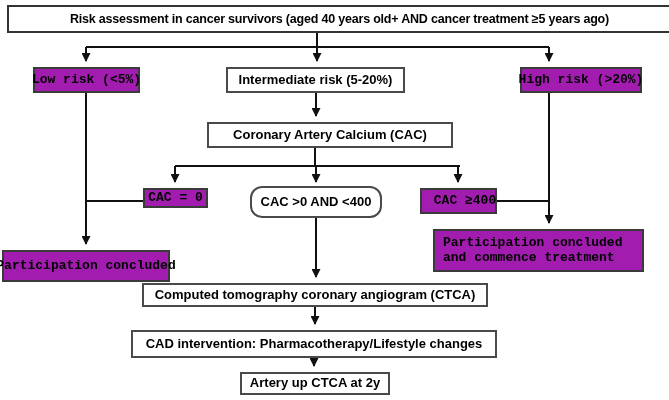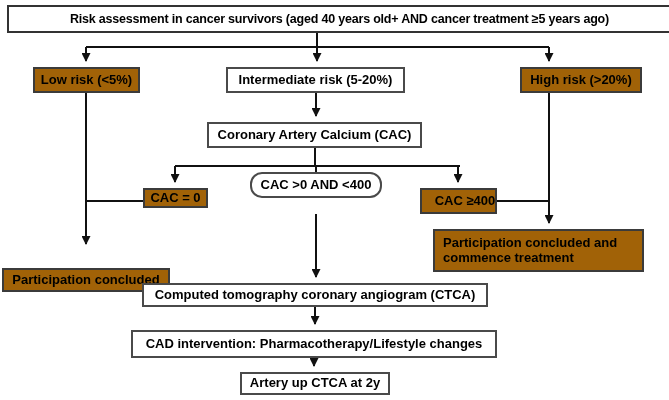--- a/index.html
+++ b/index.html
@@ -21,36 +21,37 @@
     font-size:13px;
     line-height:1.15;
     display:flex;
     align-items:center;
     justify-content:center;
     text-align:center;
     white-space:nowrap;
     z-index:2;
   }
   .node.shaded{
-    background:#a16207;
+    background:#a21caf;
     border-color:#3b3b3b;
+    font-family:Liberation Mono, monospace;
   }
   .node.root{
     left:7px;top:5px;width:665px;height:28px;
     font-size:12.5px;letter-spacing:-0.2px;
     border-color:#333;
   }
   .node.low{left:33px;top:67px;width:107px;height:26px;}
   .node.inter{left:226px;top:67px;width:179px;height:26px;}
   .node.high{left:488px;top:67px;width:122px;height:26px;margin-left:32px;}
-  .node.cac{left:207px;top:122px;width:215px;height:26px;}
+  .node.cac{left:207px;top:122px;width:246px;height:26px;}
   .node.cac0{left:143px;top:188px;width:65px;height:20px;}
-  .node.cacmid{left:250px;top:172px;width:132px;height:26px;border-radius:12px;}
+  .node.cacmid{left:250px;top:186px;width:132px;height:32px;border-radius:12px;}
   .node.cachigh{left:420px;top:188px;width:77px;height:26px;padding-left:13px;}
-  .node.partl{left:2px;top:268px;width:168px;height:24px;}
+  .node.partl{left:2px;top:250px;width:168px;height:32px;}
   .node.partr{
     left:433px;top:229px;width:211px;height:43px;
     justify-content:flex-start;text-align:left;
     white-space:normal;padding:2px 8px;
   }
   .node.ctca{left:142px;top:283px;width:346px;height:24px;}
   .node.cad{left:131px;top:330px;width:366px;height:28px;}
   .node.follow{left:240px;top:372px;width:150px;height:23px;}
 </style>
 </head>

